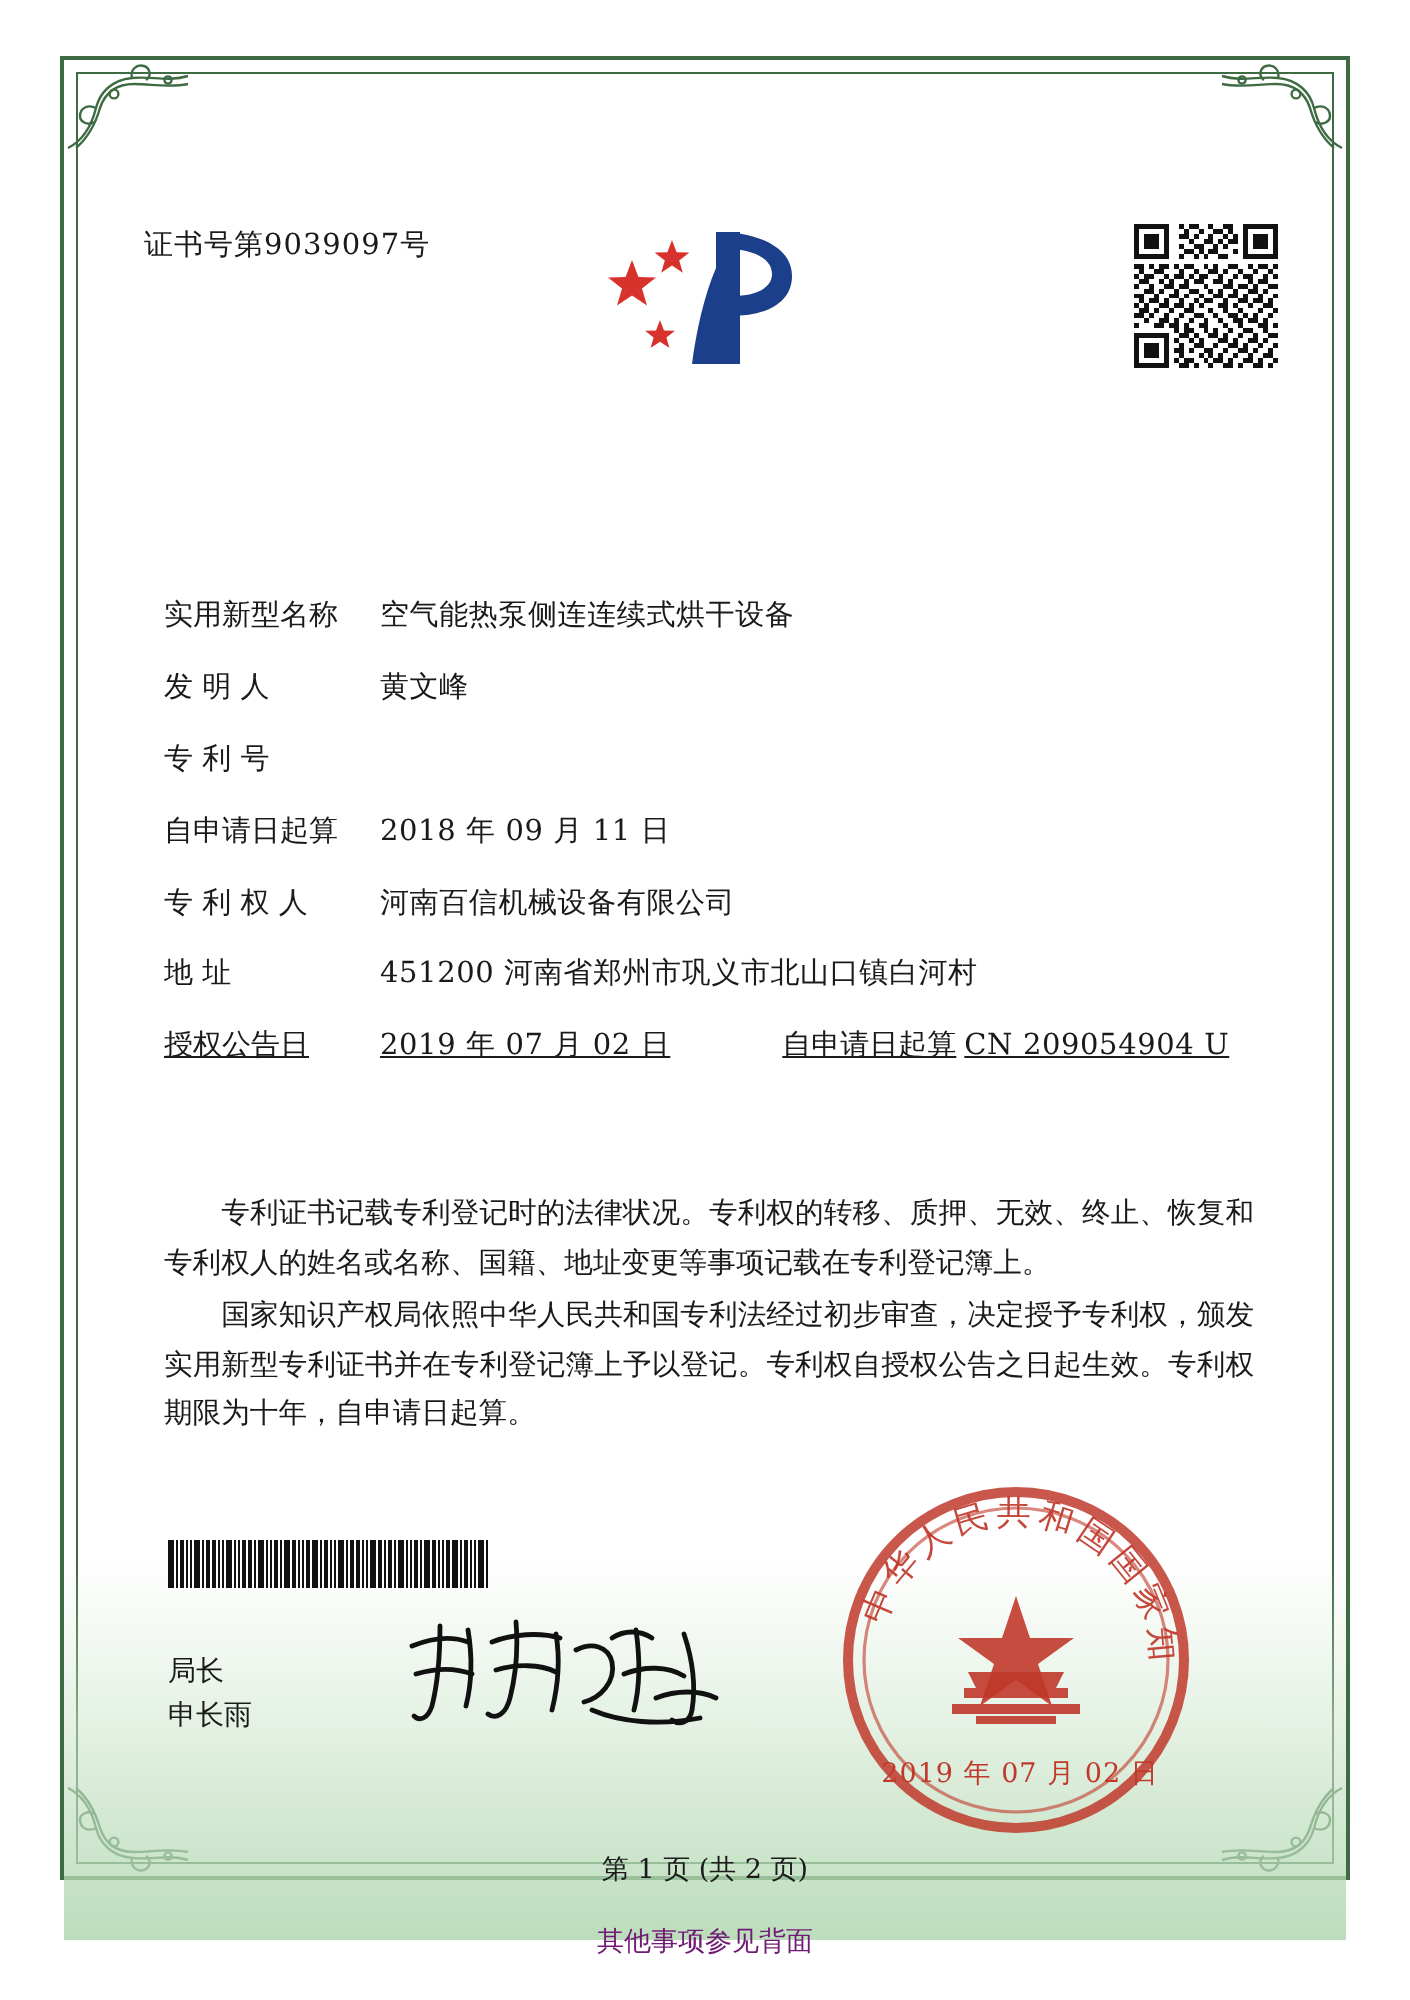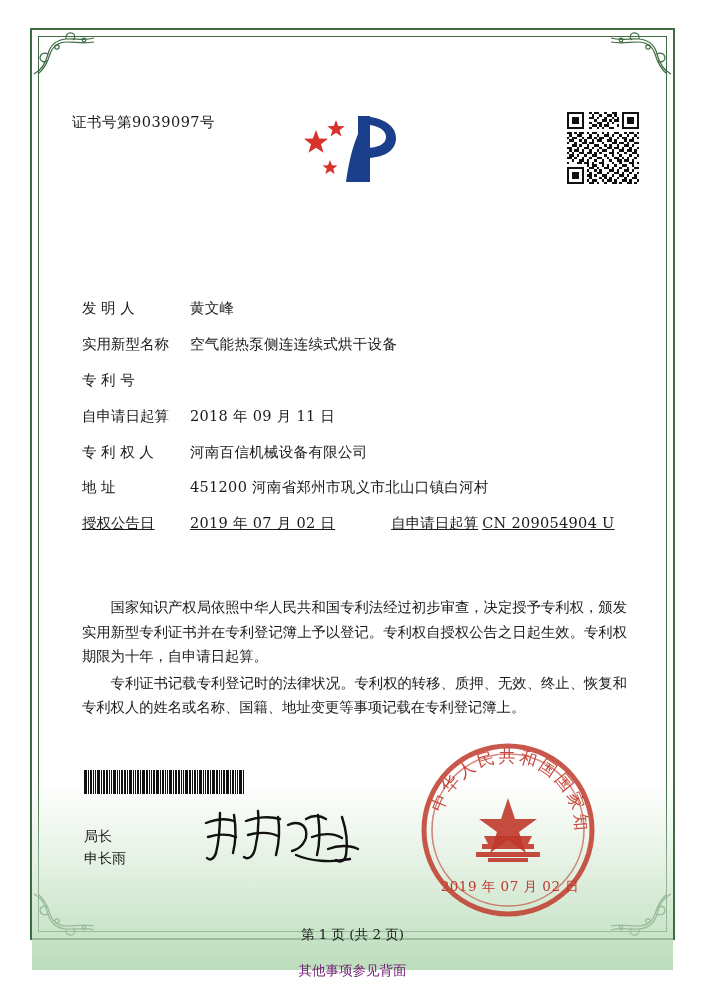--- a/index.html
+++ b/index.html
@@ -492,26 +492,26 @@
         <rect x="21" y="28" width="1" height="1"></rect>
           <rect x="24" y="28" width="2" height="1"></rect>
           <rect x="27" y="28" width="1" height="1"></rect>
       </g>
     </svg>
   </div>
 
 
   <div class="fields">
     <div class="row">
+      <span class="lbl">实用新型名称</span>
+      <span class="val">空气能热泵侧连连续式烘干设备</span>
+    </div>
+    <div class="row">
       <span class="lbl">发 明 人</span>
       <span class="val">黄文峰</span>
-    </div>
-    <div class="row">
-      <span class="lbl">实用新型名称</span>
-      <span class="val">空气能热泵侧连连续式烘干设备</span>
     </div>
     <div class="row">
       <span class="lbl">专 利 号</span>
     </div>
     <div class="row">
       <span class="lbl">自申请日起算</span>
       <span class="val">2018 年 09 月 11 日</span>
     </div>
     <div class="row">
       <span class="lbl">专 利 权 人</span>
@@ -523,22 +523,22 @@
     </div>
     <div class="row dual">
       <span class="lbl">授权公告日</span>
       <span class="val">2019 年 07 月 02 日</span>
       <span class="second-lbl">自申请日起算</span>
       <span class="val">CN 209054904 U</span>
     </div>
   </div>
 
   <div class="paras">
+    <p>专利证书记载专利登记时的法律状况。专利权的转移、质押、无效、终止、恢复和专利权人的姓名或名称、国籍、地址变更等事项记载在专利登记簿上。</p>
     <p>国家知识产权局依照中华人民共和国专利法经过初步审查，决定授予专利权，颁发实用新型专利证书并在专利登记簿上予以登记。专利权自授权公告之日起生效。专利权期限为十年，自申请日起算。</p>
-    <p>专利证书记载专利登记时的法律状况。专利权的转移、质押、无效、终止、恢复和专利权人的姓名或名称、国籍、地址变更等事项记载在专利登记簿上。</p>
   </div>
 
   <div class="barcode">
     <i style="width:3px"></i>
       <i style="width:1px"></i>
       <i style="width:2px"></i>
       <i style="width:1px"></i>
     <i style="width:1px"></i>
       <i style="width:3px"></i>
       <i style="width:1px"></i>

